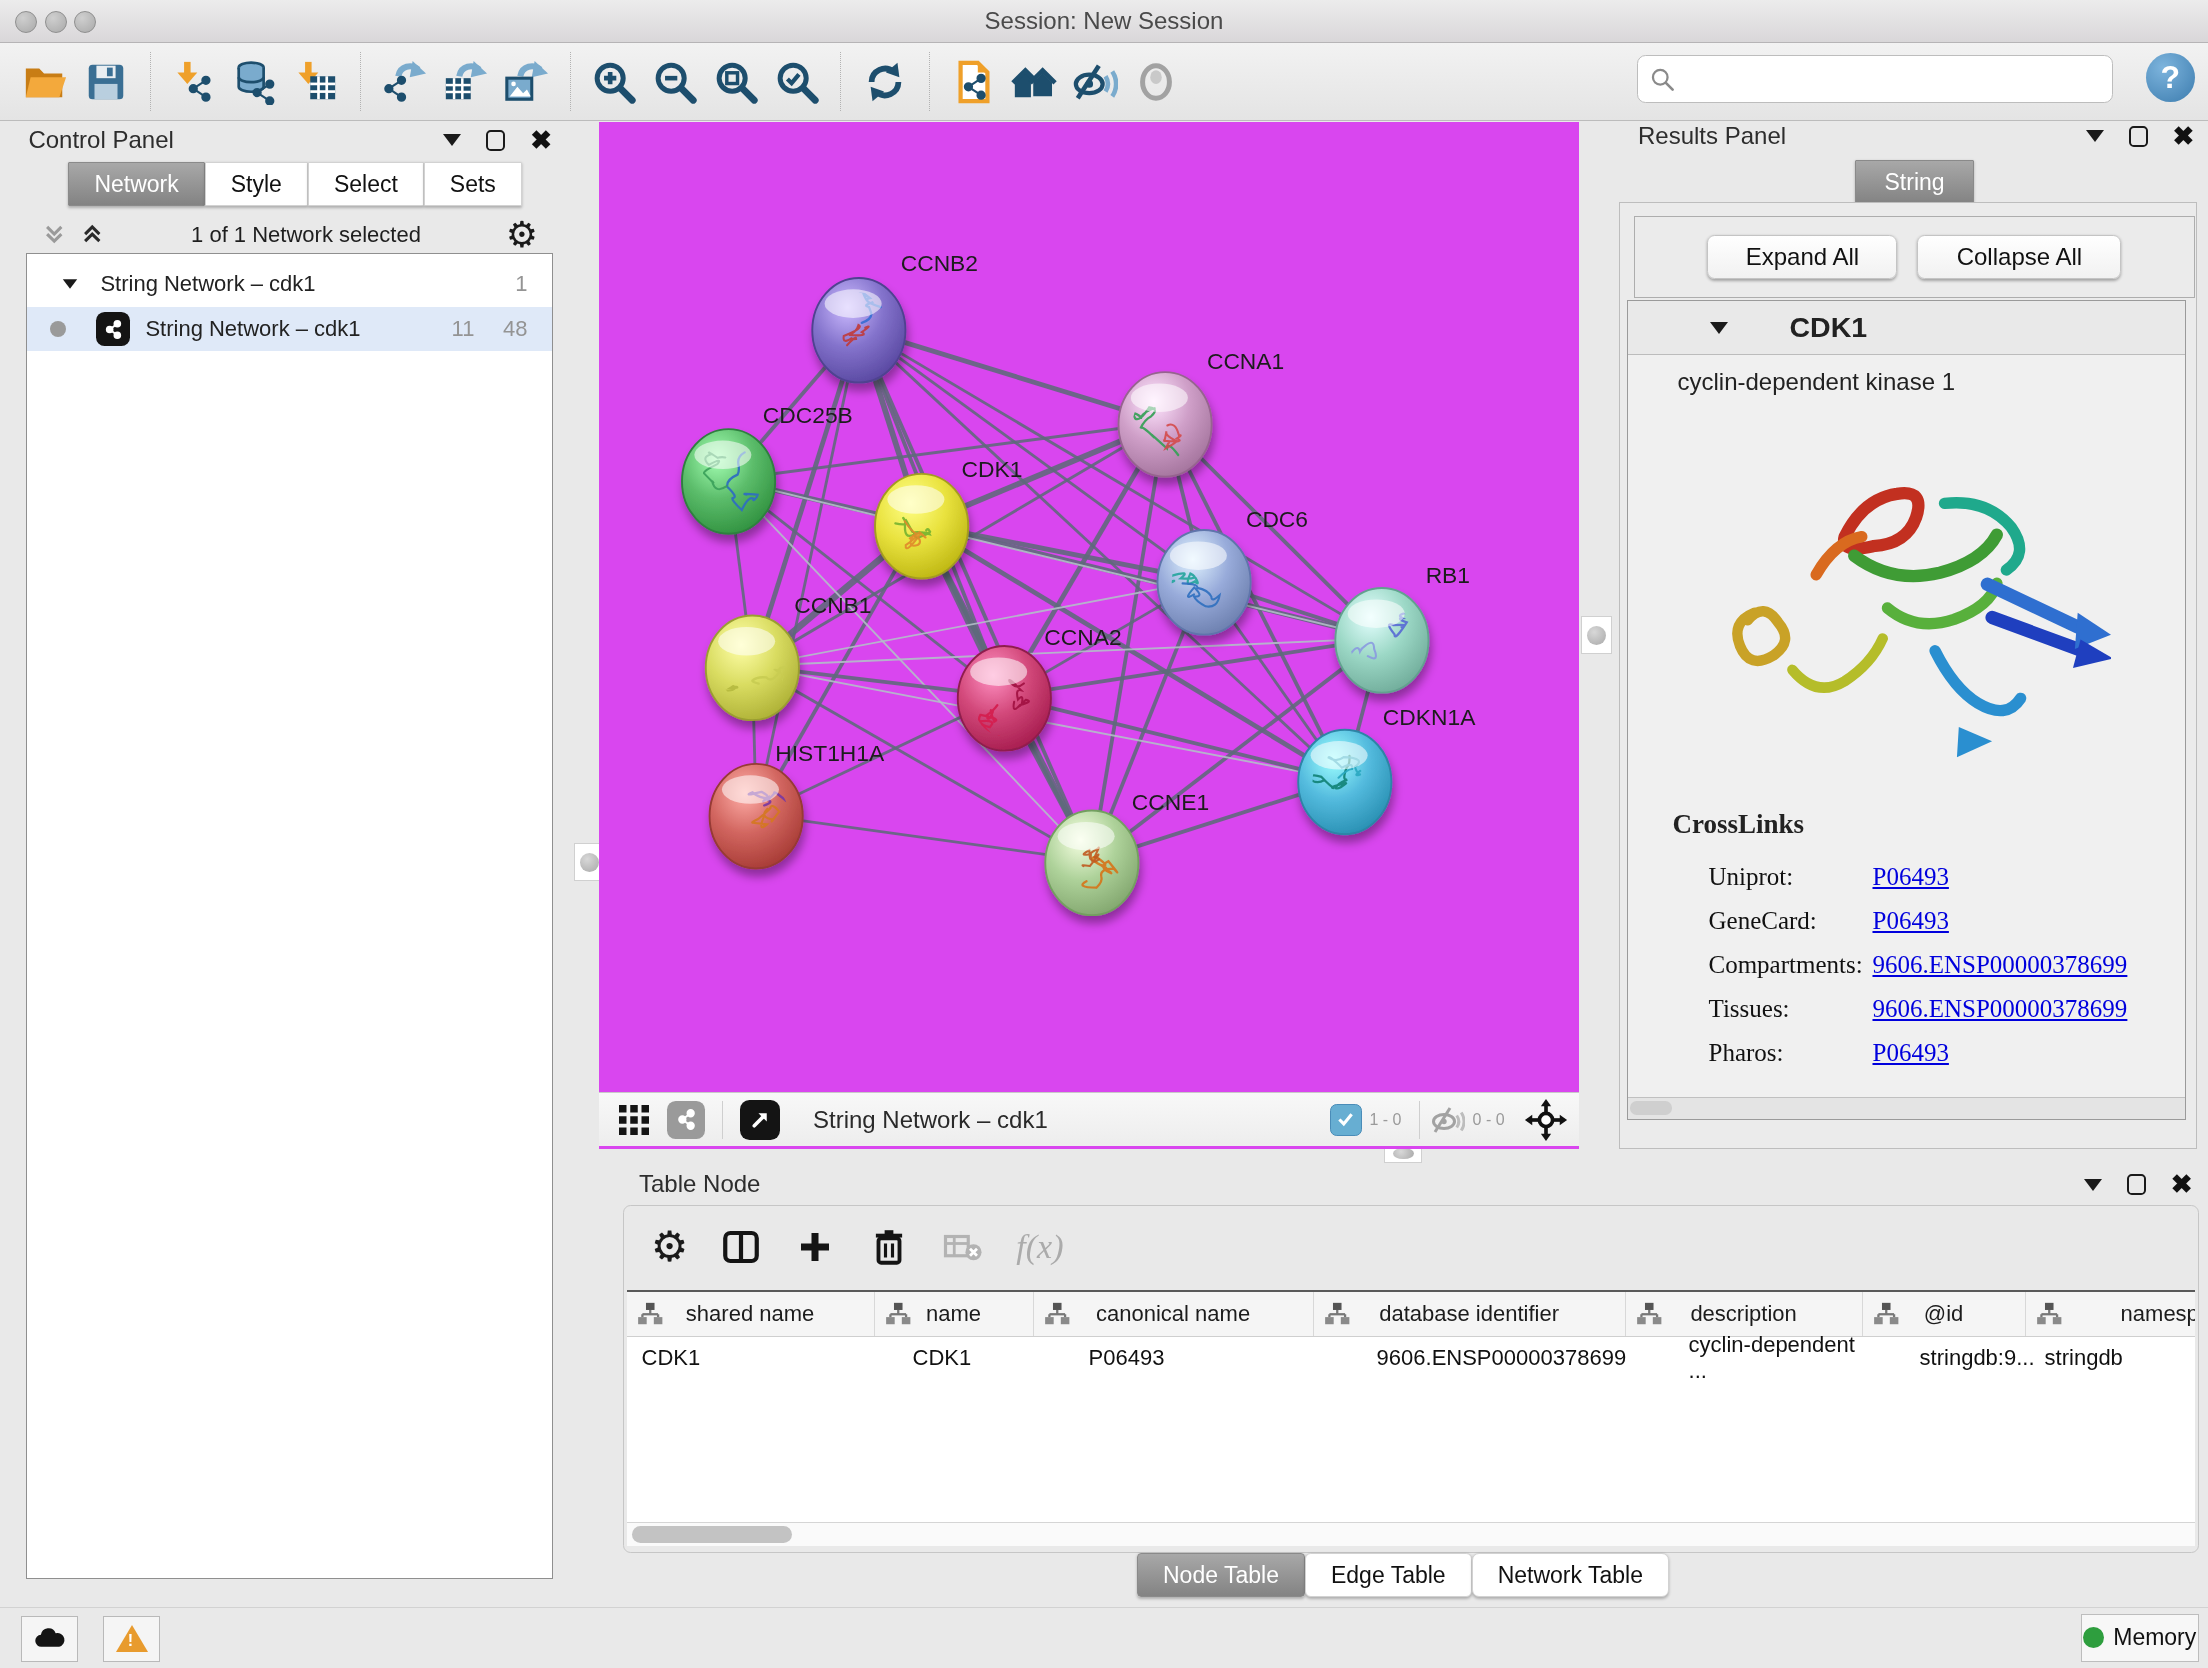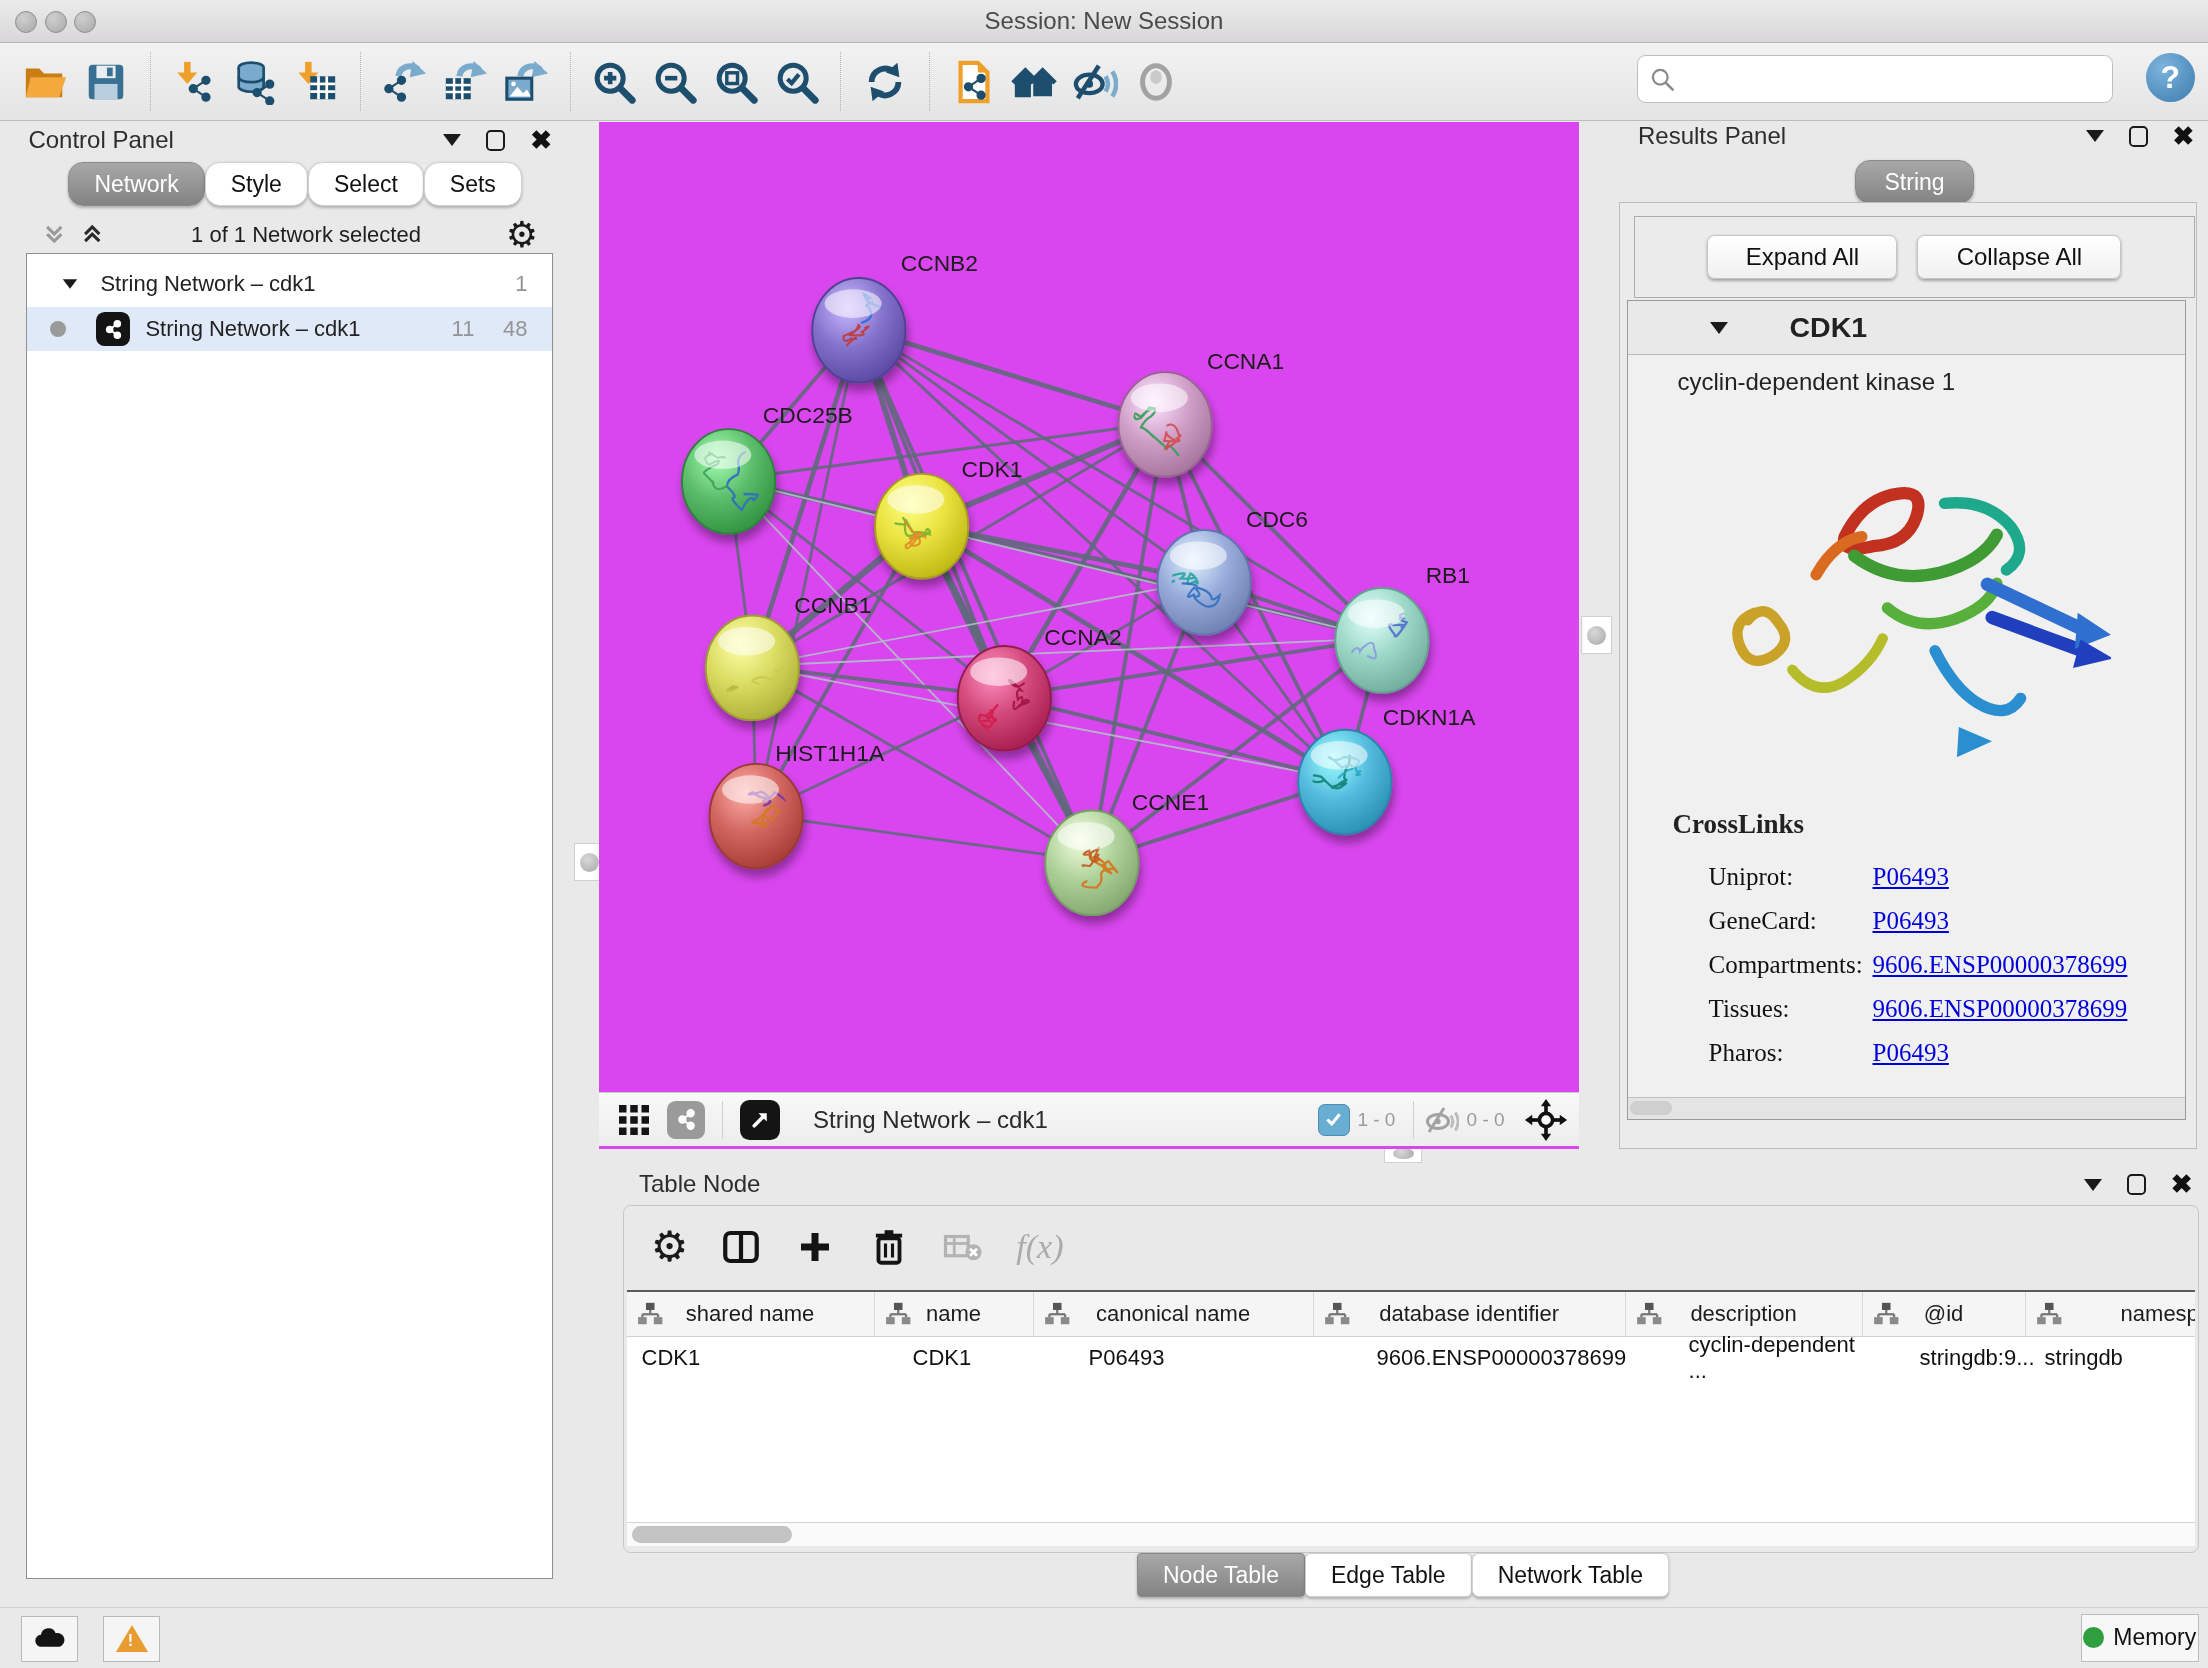--- a/index.html
+++ b/index.html
@@ -22,38 +22,38 @@
   .searchbox input{border:none;outline:none;font-size:23px;width:409px;background:transparent;font-family:inherit;}
   .helpbtn{position:absolute;right:13.3px;top:53px;width:49px;height:49px;border-radius:50%;
     background:radial-gradient(circle at 35% 30%,#7db4dd,#3c7cae);color:#fff;font-size:32px;font-weight:bold;
     display:flex;align-items:center;justify-content:center;}
   
   .ptitle{font-size:24px;color:#2d2d2d;}
   .pctl{position:absolute;top:3.8px;display:flex;align-items:center;gap:25px;}
   .tri{width:0;height:0;border-left:9.5px solid transparent;border-right:9.5px solid transparent;border-top:12.4px solid #1a1a1a;}
   .sq{width:19px;height:21px;border:2.9px solid #1a1a1a;border-radius:4.8px;box-sizing:border-box;}
   .xx{font-size:26px;font-weight:bold;color:#111;line-height:21px;}
-  .tabbtn{height:42px;border-radius:15px;background:#fff;border:1px solid #d2d2d2;box-shadow:0 1.9px 2.9px rgba(0,0,0,.25);
+  .tabbtn{height:42px;border-radius:1px;background:#fff;border:1px solid #d2d2d2;box-shadow:0 1.9px 2.9px rgba(0,0,0,.25);
     font-size:23px;display:flex;align-items:center;justify-content:center;padding:0 25px;color:#111;}
   .tabbtn.sel{background:linear-gradient(#a8a8a8,#838383);color:#fff;border-color:#8a8a8a;}
   
   .control{position:absolute;left:11.4px;top:126px;width:552px;height:1478px;}
   .control .whitebox{position:absolute;left:15px;top:127px;width:525px;height:1324px;background:#fff;border:1.9px solid #8f8f8f;}
   .cp-head{position:absolute;left:15px;top:91px;width:525px;height:36px;display:flex;align-items:center;font-size:22px;color:#1e1e1e;}
   .gear{font-size:36px;line-height:32px;color:#1a1a1a;}
   .trow{position:absolute;left:0;width:100%;height:44px;display:flex;align-items:center;font-size:22px;}
   .num{color:#949494;}
   
   .netview{position:absolute;left:599px;top:122px;width:980px;height:1027px;background:#d946ef;}
   .netbar{position:absolute;left:0;top:970px;width:980px;height:53px;background:linear-gradient(#f8f8f8,#ededed);
     border-top:1px solid #c9c9c9;display:flex;align-items:center;}
   .nbtn{margin:0 7.6px;display:flex;align-items:center;justify-content:center;}
   .nsep{height:38px;border-left:1px solid #cfcfcf;margin:0 9.5px;}
   .netname{font-size:24px;color:#2a2a2a;margin-left:25px;}
-  .cnt{font-size:19px;color:#9a9a9a;margin:0 7.6px;}
+  .cnt{font-size:16px;color:#9a9a9a;margin:0 7.6px;}
   
   .results{position:absolute;left:1617px;top:122px;width:585px;height:1027px;}
   .res-box{position:absolute;left:1.9px;top:80px;width:578px;height:947px;background:#ebebeb;border:1.9px solid #bdbdbd;box-sizing:border-box;}
   .btn{background:linear-gradient(#ffffff,#f1f1f1);border:1px solid #c4c4c4;border-radius:7.6px;box-shadow:0 1.9px 2.9px rgba(0,0,0,.3);
     font-size:24px;color:#111;display:flex;align-items:center;justify-content:center;}
   .crossrow{display:flex;font-family:"Liberation Serif",serif;font-size:25px;height:44px;align-items:center;}
   .crossrow .lab{width:164px;color:#111;}
   .crossrow .val{color:#0000dd;text-decoration:underline;}
   
   .tablepanel{position:absolute;left:616px;top:1157px;width:1586px;height:447px;}

